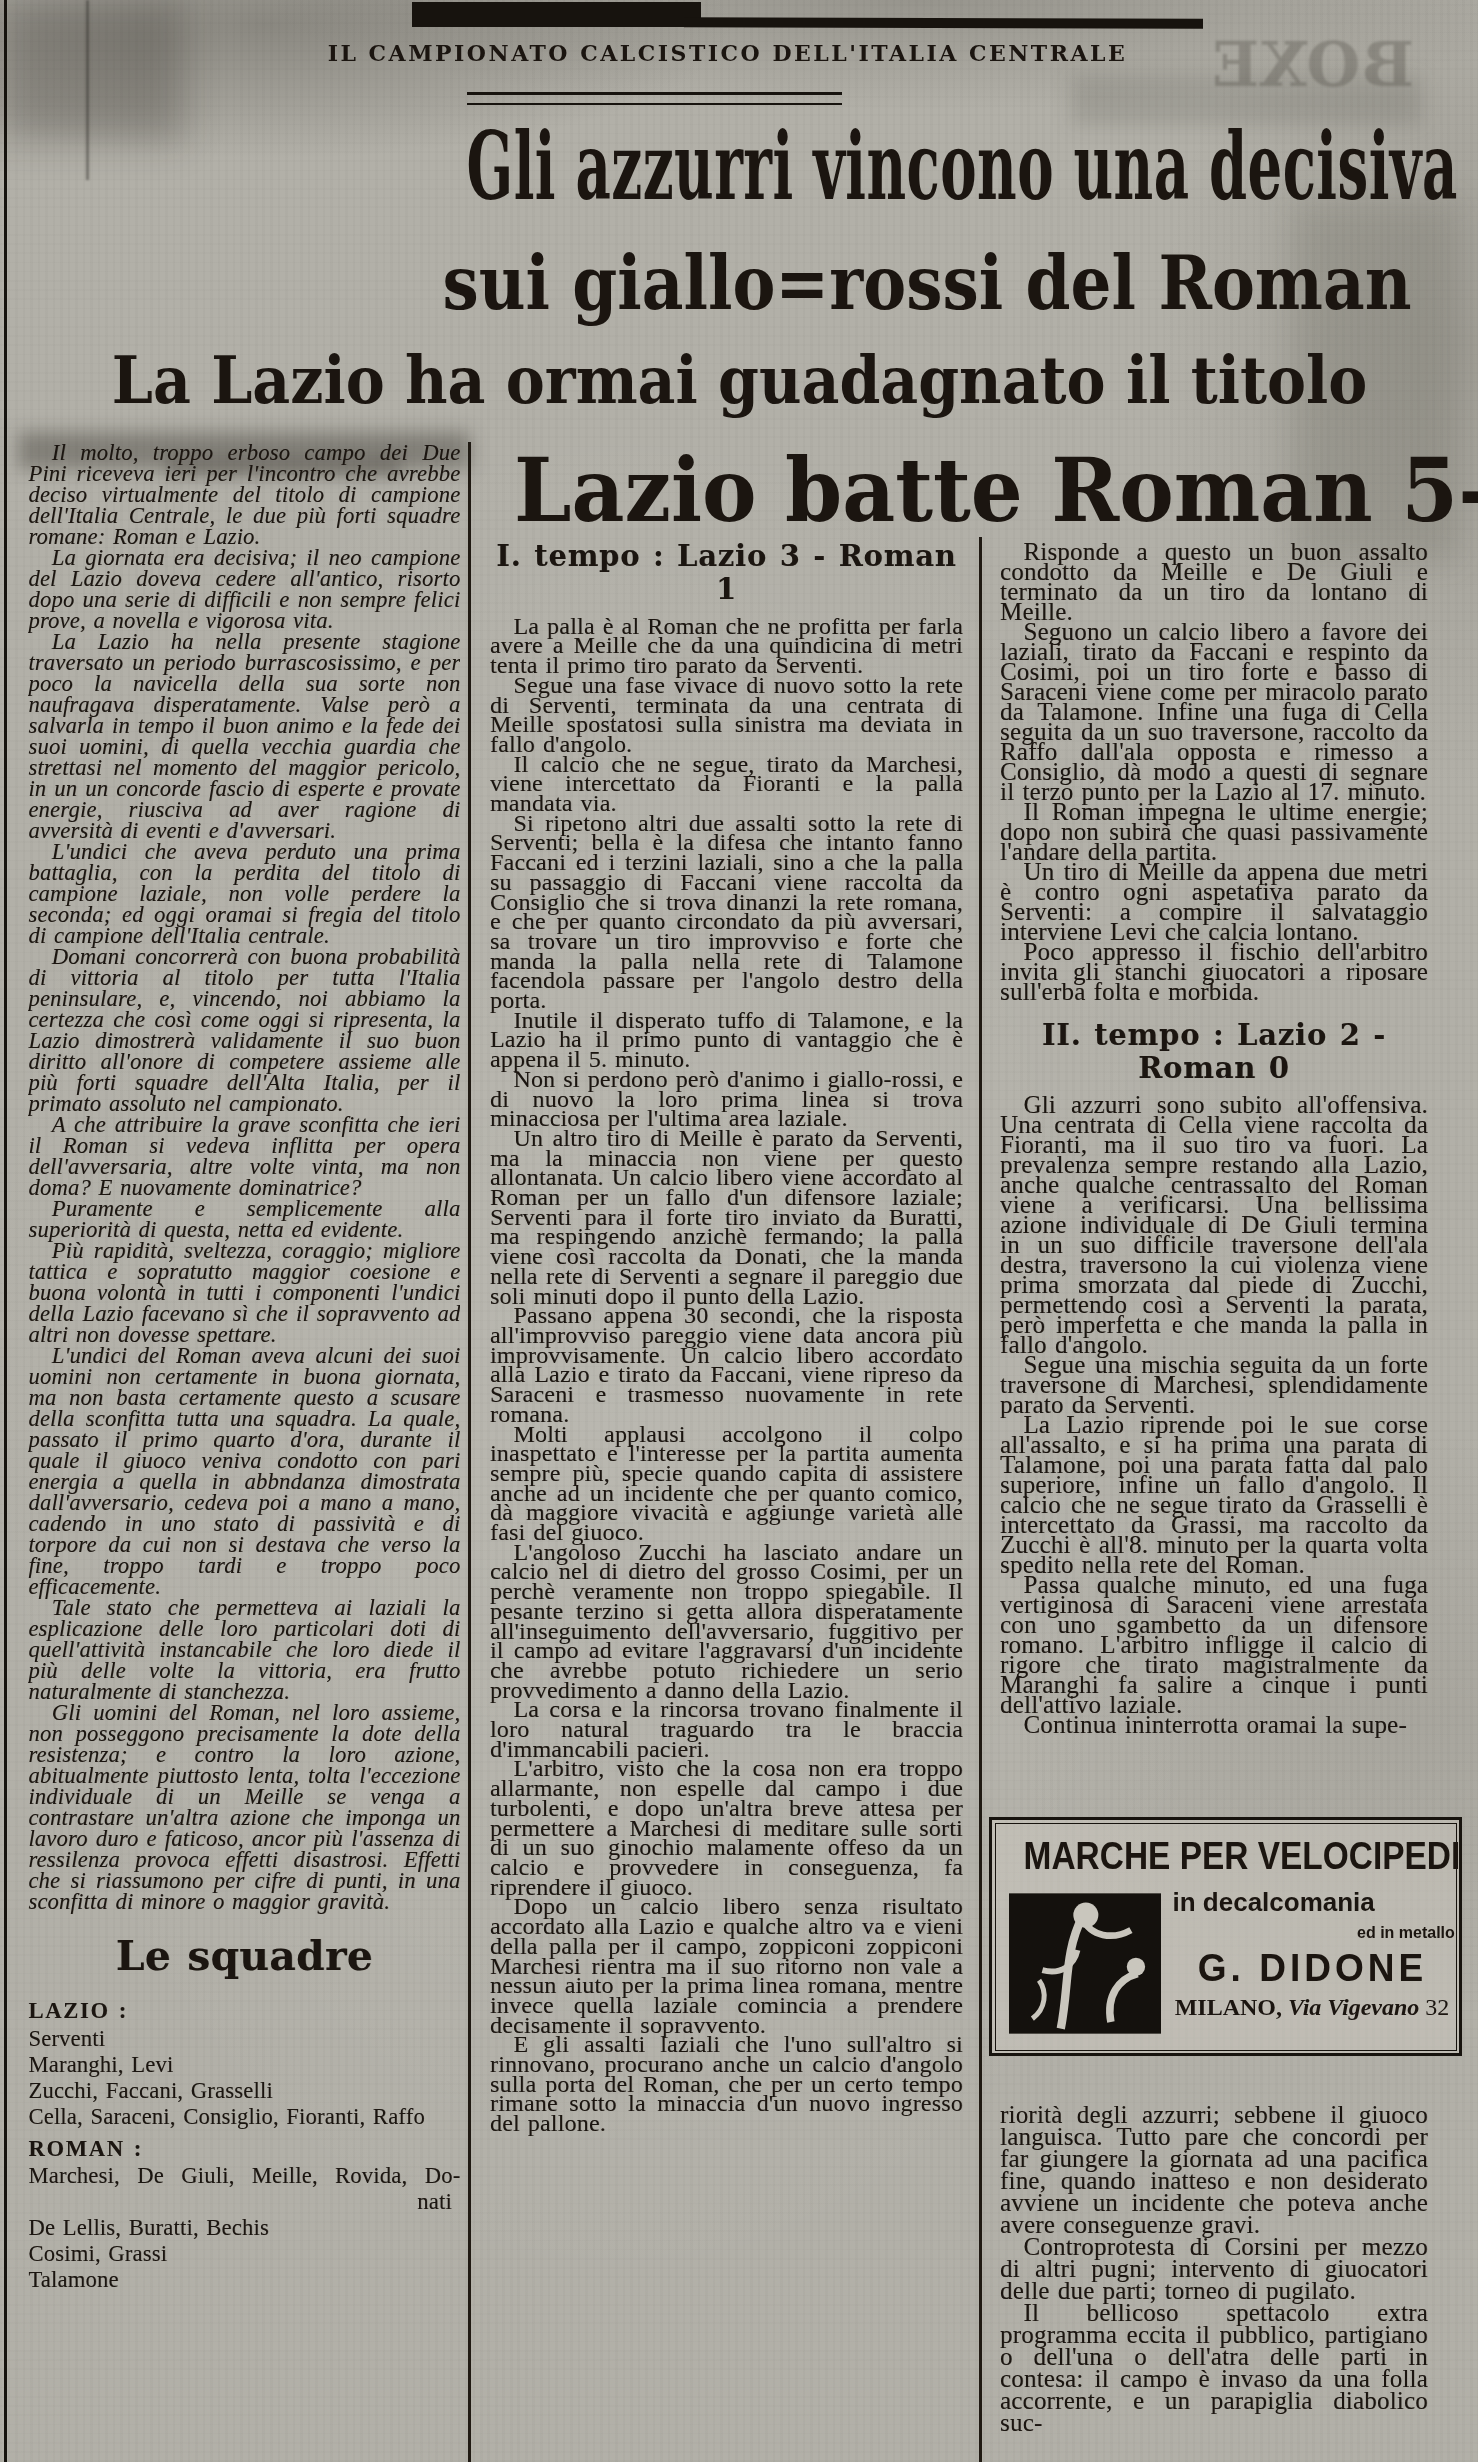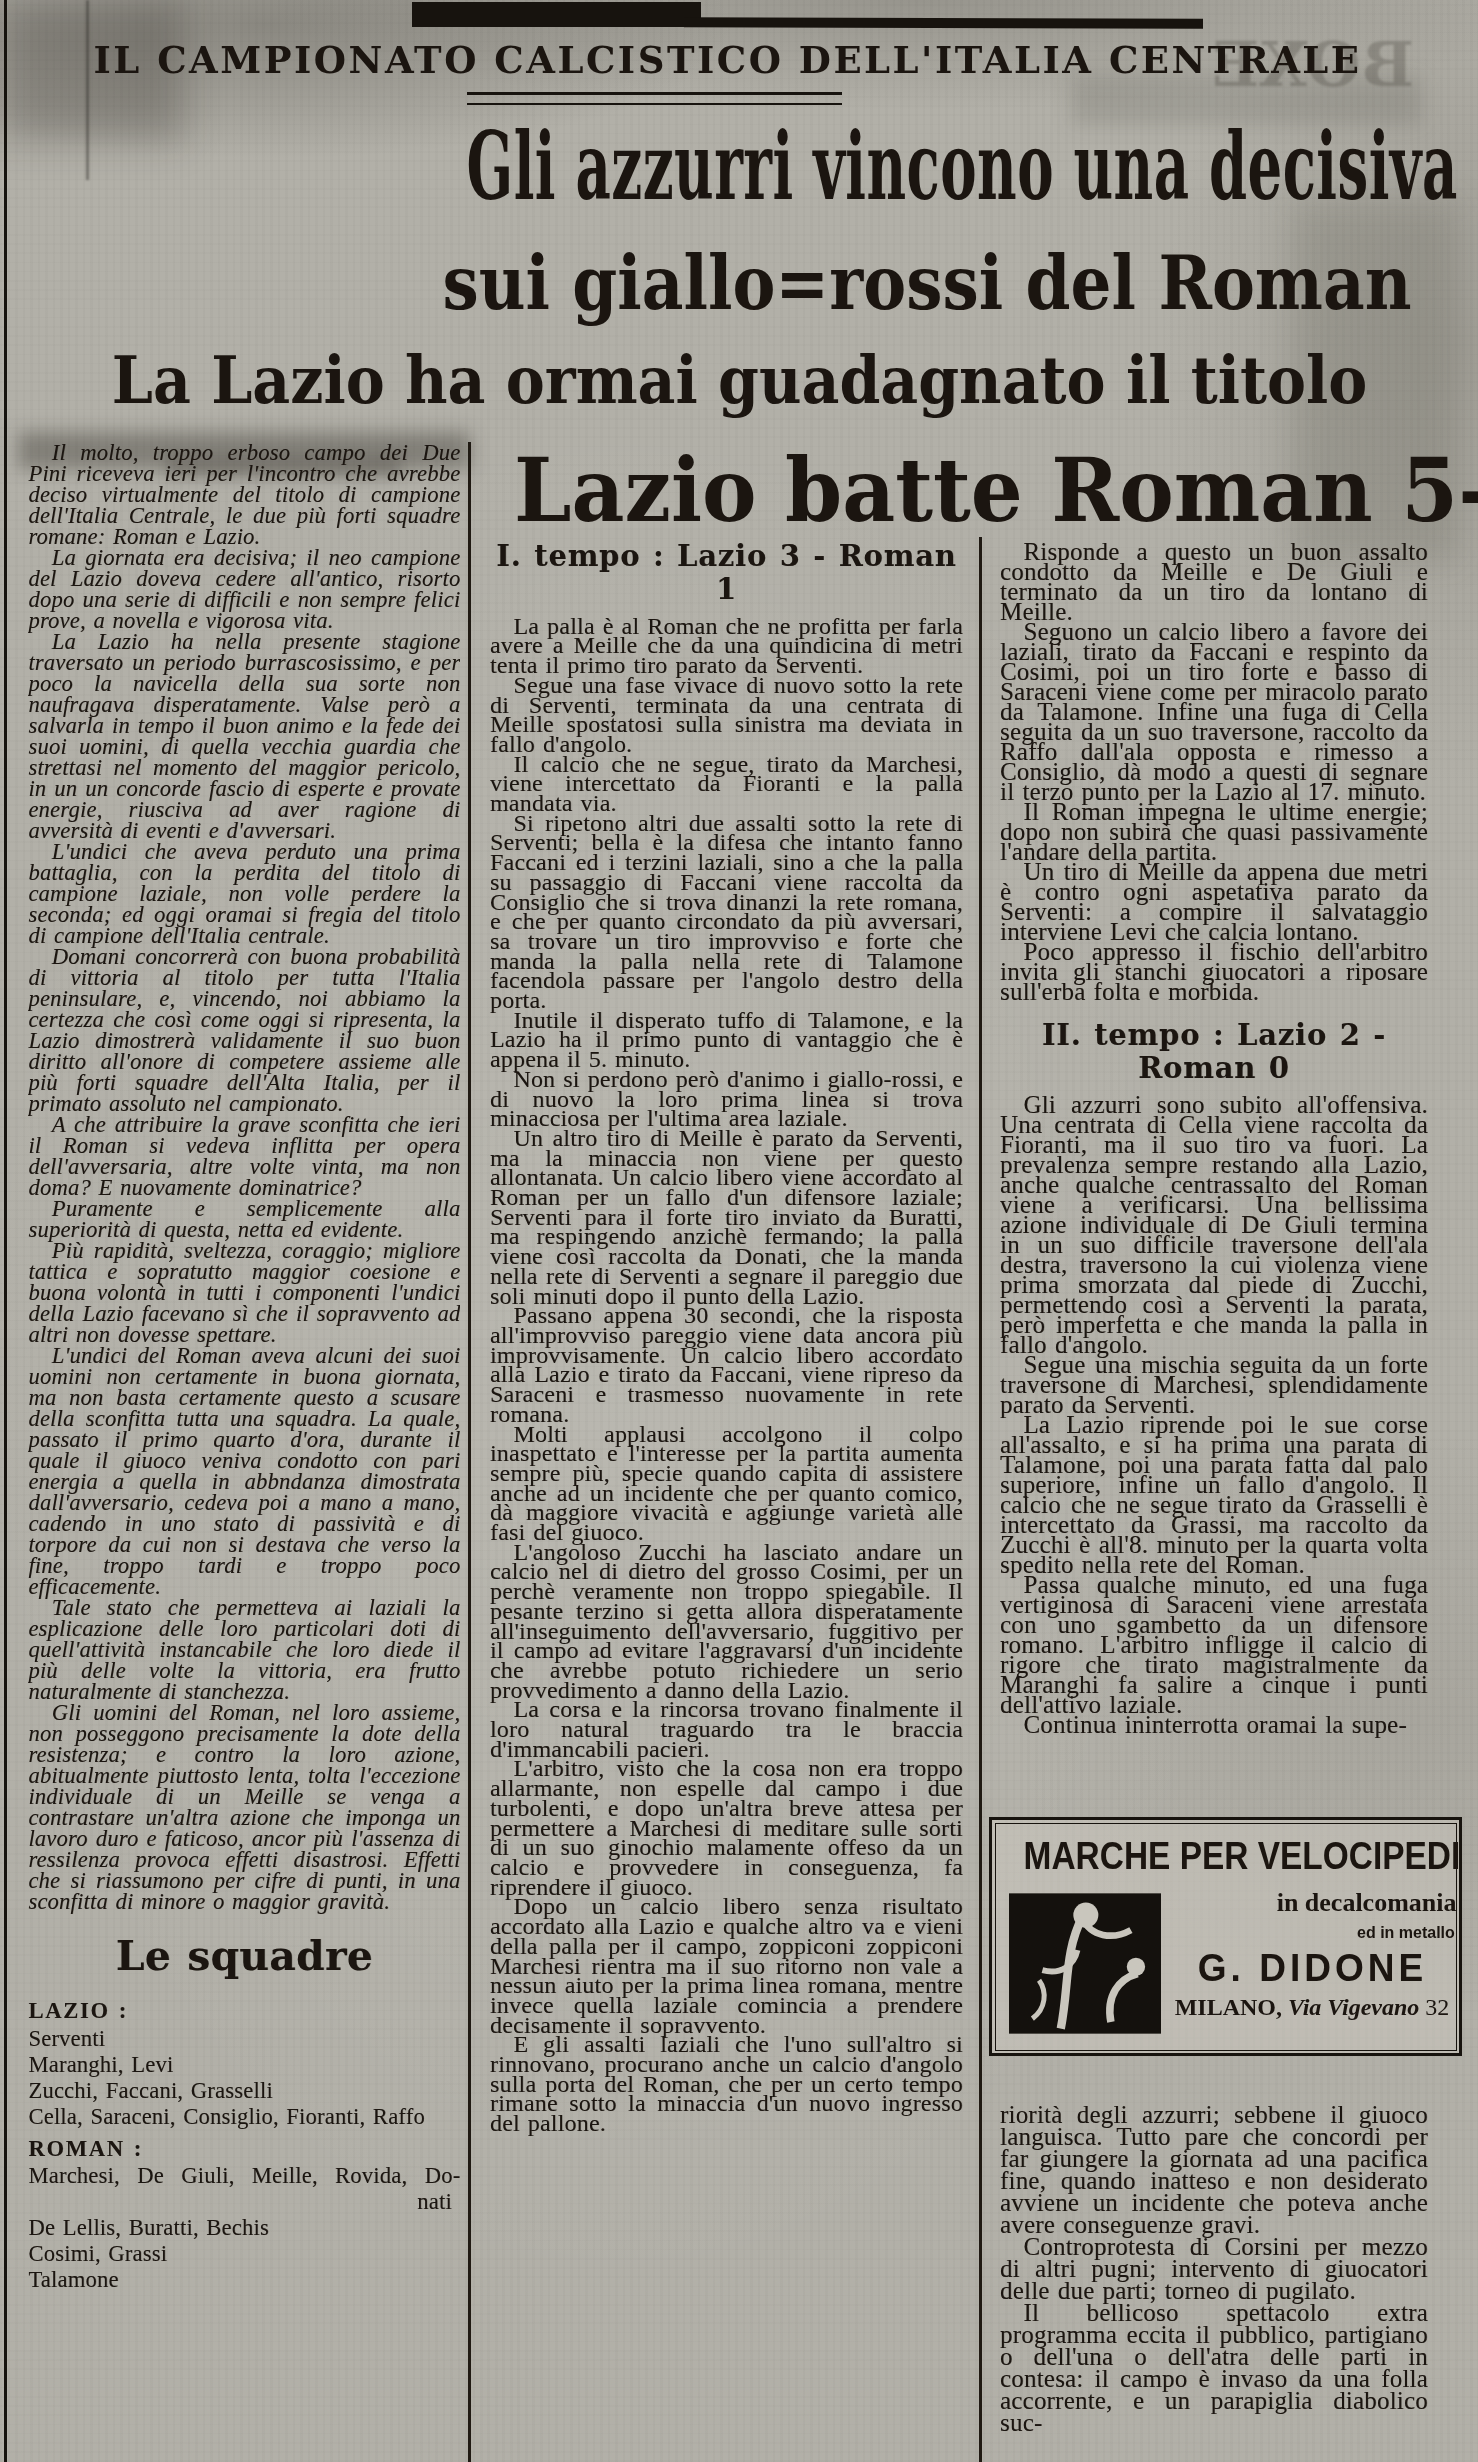--- a/index.html
+++ b/index.html
@@ -28,21 +28,21 @@
   .edge-rule   { left:4.2px; top:0; width:3.3px; height:2462px; background:#15120d; }
   .bar-a       { left:412px; top:1.7px;  width:289px; height:25px; }
   .bar-b       { left:684px; top:17.6px; width:519px; height:10px; transform:rotate(.15deg); }
   .kicker-rule { left:467px; top:92px; width:375px; height:8.4px;
                  border-top:3.3px solid #17130e; border-bottom:2.5px solid #17130e; }
   .colrule-1   { left:468px;  top:442px; width:2.5px; height:2021px; background:#201a13; }
   .colrule-2   { left:979px; top:537px; width:2.5px; height:1925px; background:#201a13; }
 
   
   .kicker { left:0; top:42px; width:1455px; text-align:center;
-            font-family:"DejaVu Serif", serif; font-weight:bold; font-size:37px; line-height:1;
+            font-family:"DejaVu Serif", serif; font-weight:bold; font-size:22px; line-height:1;
             letter-spacing:2.5px; }
   .headline-main { left:0; top:117px; width:1479px; text-align:center; white-space:nowrap;
             font-family:"DejaVu Serif", serif; font-weight:bold; font-size:94px; line-height:1.05; }
   .headline-main .sq { display:inline-block; transform:scaleX(.58); letter-spacing:0.8px; }
   .headline-sub { left:5px; top:246px; width:1479px; text-align:right; white-space:nowrap;
             font-family:"DejaVu Serif", serif; font-weight:bold; font-size:74px; line-height:1; }
   .headline-sub .sq { display:inline-block; transform:scaleX(.87); }
   .headline-deck { left:0; top:348px; width:1479px; text-align:center; white-space:nowrap;
             font-family:"DejaVu Serif", serif; font-weight:bold; font-size:65px; line-height:1; }
   .headline-deck .sq { display:inline-block; transform:scaleX(.90); }
@@ -81,22 +81,22 @@
 
   
   .ad { left:989px; top:1817px; width:473px; height:239px; box-sizing:border-box;
         border:3.3px solid #17130e; padding:2.5px; background:rgba(208,205,196,.45); }
   .ad-inner { position:relative; width:100%; height:100%; box-sizing:border-box;
         border:1.7px solid #17130e; }
   .ad-title { margin-top:13.4px; text-align:center; font-family:"Liberation Sans", sans-serif;
         font-weight:bold; font-size:38px; line-height:1; transform:scaleX(.88); white-space:nowrap; }
   .ad-art { position:absolute; left:13.4px; top:69px; width:152px; height:141px; }
   .ad-right { position:absolute; left:172px; top:64px; width:289px; }
-  .ad-l1 { font-family:Liberation Serif, serif; font-weight:bold; font-size:26px;
-           line-height:1.15; text-align:right; padding-left:5px; }
+  .ad-l1 { font-family:Liberation Sans, sans-serif; font-weight:bold; font-size:26px;
+           line-height:1.15; text-align:left; padding-left:5px; }
   .ad-l2 { font-family:"Liberation Sans", sans-serif; font-weight:bold; font-size:16px;
            line-height:1.15; text-align:right; padding-right:1.7px; margin-top:6.7px; }
   .ad-brand { font-family:"Liberation Sans", sans-serif; font-weight:bold; font-size:39px;
            line-height:1.1; letter-spacing:4.2px; text-align:center; transform:scaleX(.95);
            margin-top:5px; white-space:nowrap; }
   .ad-city { margin-top:3.3px; white-space:nowrap; text-align:center; font-size:24px; }
   .ad-city .b { font-family:Liberation Serif, serif; font-weight:bold; }
   .ad-city .i { font-family:"Liberation Serif", serif; font-weight:bold; font-style:italic; }
   .ad-city .n { font-family:"Liberation Serif", serif; }
 

